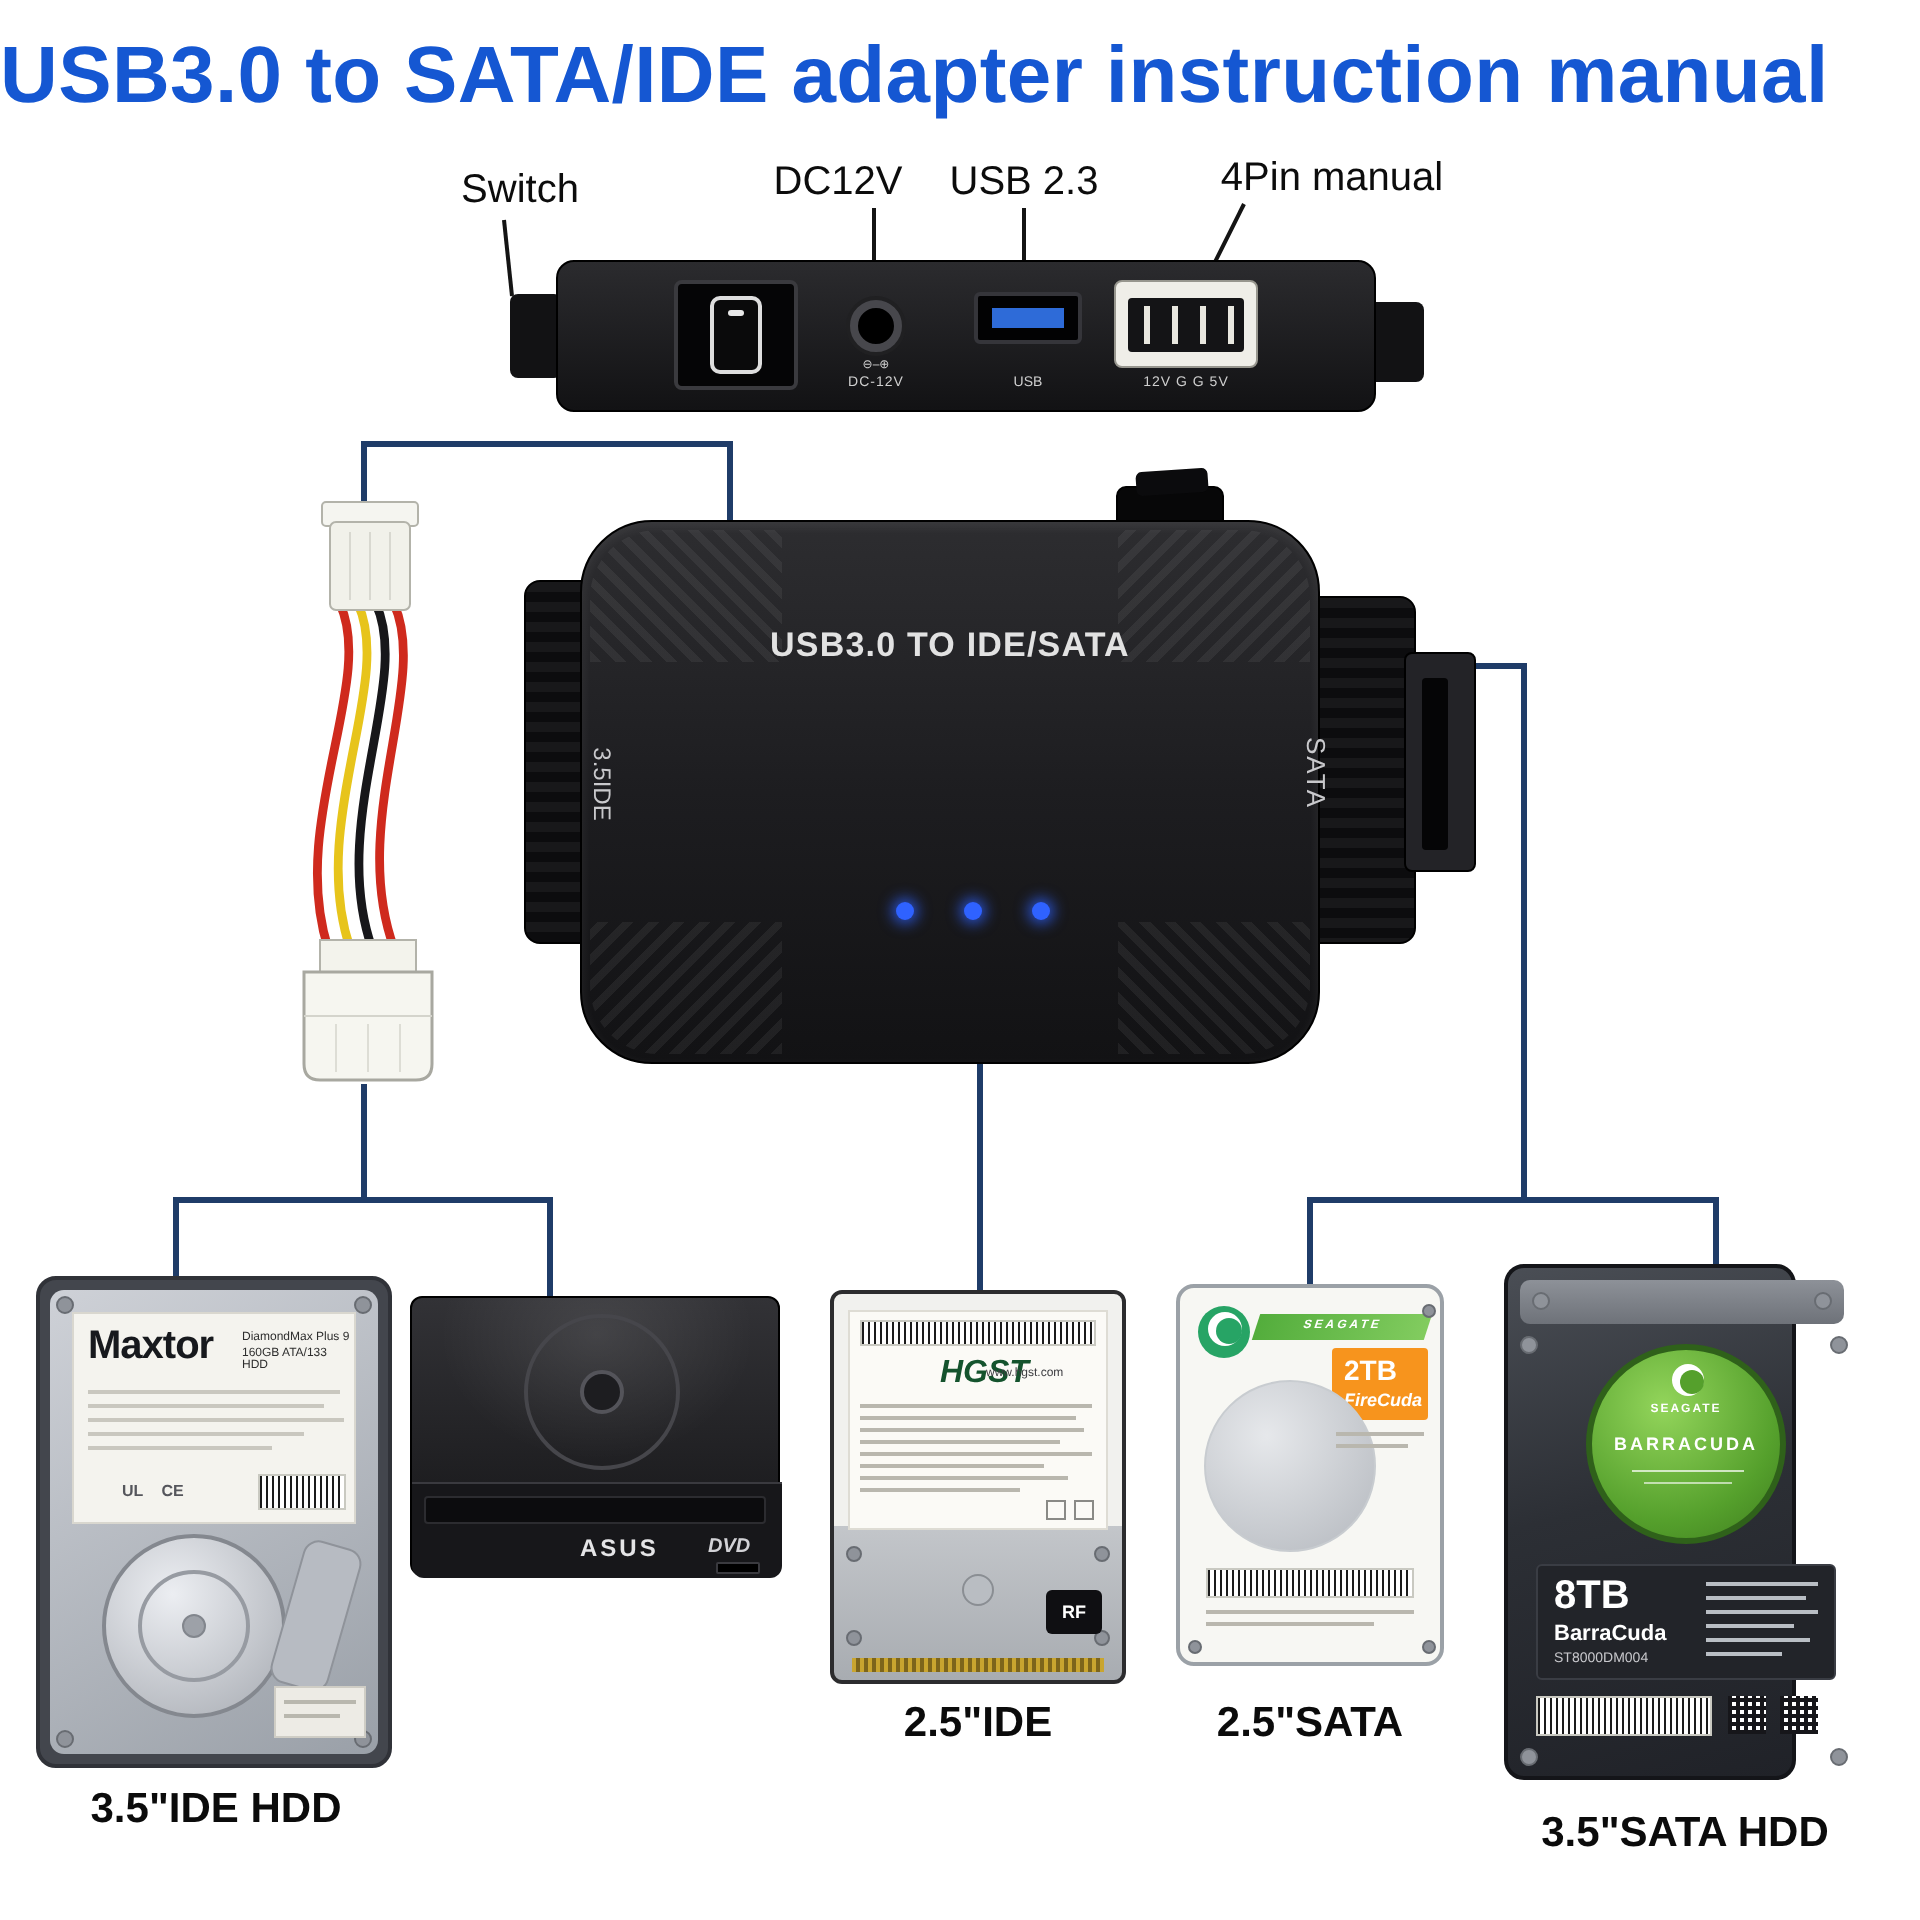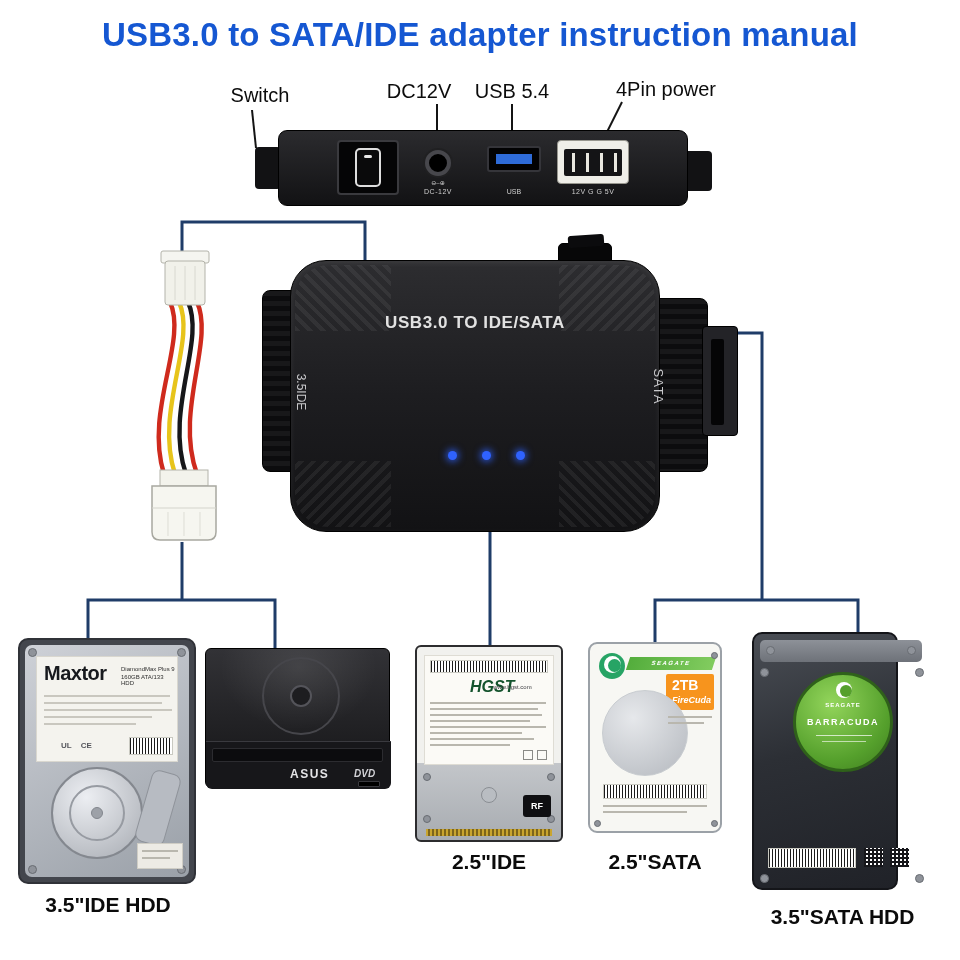--- a/index.html
+++ b/index.html
@@ -1,20 +1,20 @@
 <!DOCTYPE html>
 <html><head>
 <meta charset="utf-8">
 <style>
   *{margin:0;padding:0;box-sizing:border-box;}
   html,body{background:#ffffff;}
   #board{position:relative;width:960px;height:960px;background:#fff;overflow:hidden;
          font-family:"Liberation Sans",sans-serif;color:#111;}
   .abs{position:absolute;}
-  .title{text-align:center;font-size:33px;font-weight:700;color:#1557d2;letter-spacing:.2px;}
+  .title{text-align:left;font-size:40px;font-weight:700;color:#1557d2;letter-spacing:.2px;}
   .plabel{font-size:20px;font-weight:400;color:#0c0c0c;text-align:center;}
   .caption{font-size:21px;font-weight:700;color:#0b0b0b;}
   .tiny{color:#cfcfcf;text-align:center;line-height:1.15;}
   .vtext{transform:rotate(90deg);}
   .bar{position:absolute;height:2px;background:#c9c7bf;}
   .finebar{position:absolute;height:2px;background:#b9b7ae;}
   .wbar{position:absolute;height:2px;background:#b9bec4;}
   .screw{position:absolute;border-radius:50%;background:#8f939a;border:1px solid #686c72;}
   .barcode{position:absolute;background:repeating-linear-gradient(90deg,#1b1b1b 0 1px,transparent 1px 3px),#fff;border:1px solid #c9c9c1;}
   .qr{position:absolute;background-color:#fff;background-image:repeating-linear-gradient(90deg,#16161a 0 2px,transparent 2px 4px),repeating-linear-gradient(0deg,#16161a 0 2px,transparent 2px 4px);}
@@ -23,22 +23,22 @@
 </style>
 </head>
 <body>
 
 <div id="board">
 
   <div class="abs title" style="left:0;top:16px;width:960px;">USB3.0 to SATA/IDE adapter instruction manual</div>
 
   <div class="abs plabel" style="left:210px;top:84px;width:100px;">Switch</div>
   <div class="abs plabel" style="left:383px;top:80px;width:72px;">DC12V</div>
-  <div class="abs plabel" style="left:470px;top:80px;width:84px;">USB 5.4</div>
-  <div class="abs plabel" style="left:606px;top:78px;width:120px;">4Pin power</div>
+  <div class="abs plabel" style="left:470px;top:80px;width:84px;">USB 2.3</div>
+  <div class="abs plabel" style="left:606px;top:78px;width:120px;">4Pin manual</div>
 
   <svg class="abs" style="left:0;top:0;" width="960" height="960">
     <g stroke="#141414" stroke-width="2" fill="none">
       <path d="M252,110 L256,148"></path>
       <path d="M437,104 L437,144"></path>
       <path d="M512,104 L512,144"></path>
       <path d="M622,102 L602,142"></path>
     </g>
     <g stroke="#1f3c68" stroke-width="3" fill="none">
       <path d="M182,253 L182,222 L365,222 L365,262"></path>
@@ -223,20 +223,31 @@
       <div class="screw" style="left:147px;top:6px;width:9px;height:9px;"></div>
     </div>
     <div class="abs" style="left:39px;top:38px;width:100px;height:100px;border-radius:50%;background:radial-gradient(circle at 38% 30%,#93d55b,#55a02c 65%,#3f7d1f);border:3px solid #2f611a;">
       <div class="abs" style="left:40px;top:7px;width:16px;height:16px;border-radius:50%;background:#fff;"></div>
       <div class="abs" style="left:44px;top:10px;width:12px;height:12px;border-radius:50%;background:#55a02c;"></div>
       <div class="abs" style="left:0;top:27px;width:100%;text-align:center;font-size:6px;font-weight:700;letter-spacing:1px;color:#fff;">SEAGATE</div>
       <div class="abs" style="left:0;top:42px;width:100%;text-align:center;font-size:9px;font-weight:800;letter-spacing:1.5px;color:#fff;">BARRACUDA</div>
       <div class="abs" style="left:20px;top:60px;width:56px;height:1px;background:rgba(255,255,255,.7);"></div>
       <div class="abs" style="left:26px;top:66px;width:44px;height:1px;background:rgba(255,255,255,.6);"></div>
     </div>
+    <div class="abs" style="left:14px;top:148px;width:150px;height:58px;background:#222429;border:1px solid #3a3d44;border-radius:3px;">
+      <div class="abs" style="left:8px;top:4px;font-size:20px;font-weight:800;color:#fff;">8TB</div>
+      <div class="abs" style="left:8px;top:28px;font-size:11px;font-weight:700;color:#fff;">BarraCuda</div>
+      <div class="abs" style="left:8px;top:43px;font-size:7px;color:#c8c8cc;">ST8000DM004</div>
+      <div class="wbar" style="left:84px;top:8px;width:56px;"></div>
+      <div class="wbar" style="left:84px;top:15px;width:50px;"></div>
+      <div class="wbar" style="left:84px;top:22px;width:56px;"></div>
+      <div class="wbar" style="left:84px;top:29px;width:44px;"></div>
+      <div class="wbar" style="left:84px;top:36px;width:52px;"></div>
+      <div class="wbar" style="left:84px;top:43px;width:38px;"></div>
+    </div>
     <div class="barcode" style="left:14px;top:214px;width:88px;height:20px;"></div>
     <div class="qr" style="left:110px;top:214px;width:19px;height:19px;"></div>
     <div class="qr" style="left:136px;top:214px;width:19px;height:19px;"></div>
     <div class="screw" style="left:6px;top:34px;width:9px;height:9px;"></div>
     <div class="screw" style="left:161px;top:34px;width:9px;height:9px;"></div>
     <div class="screw" style="left:6px;top:240px;width:9px;height:9px;"></div>
     <div class="screw" style="left:161px;top:240px;width:9px;height:9px;"></div>
   </div>
   <div class="abs caption" style="left:745px;top:905px;width:195px;text-align:center;">3.5"SATA HDD</div>
 

